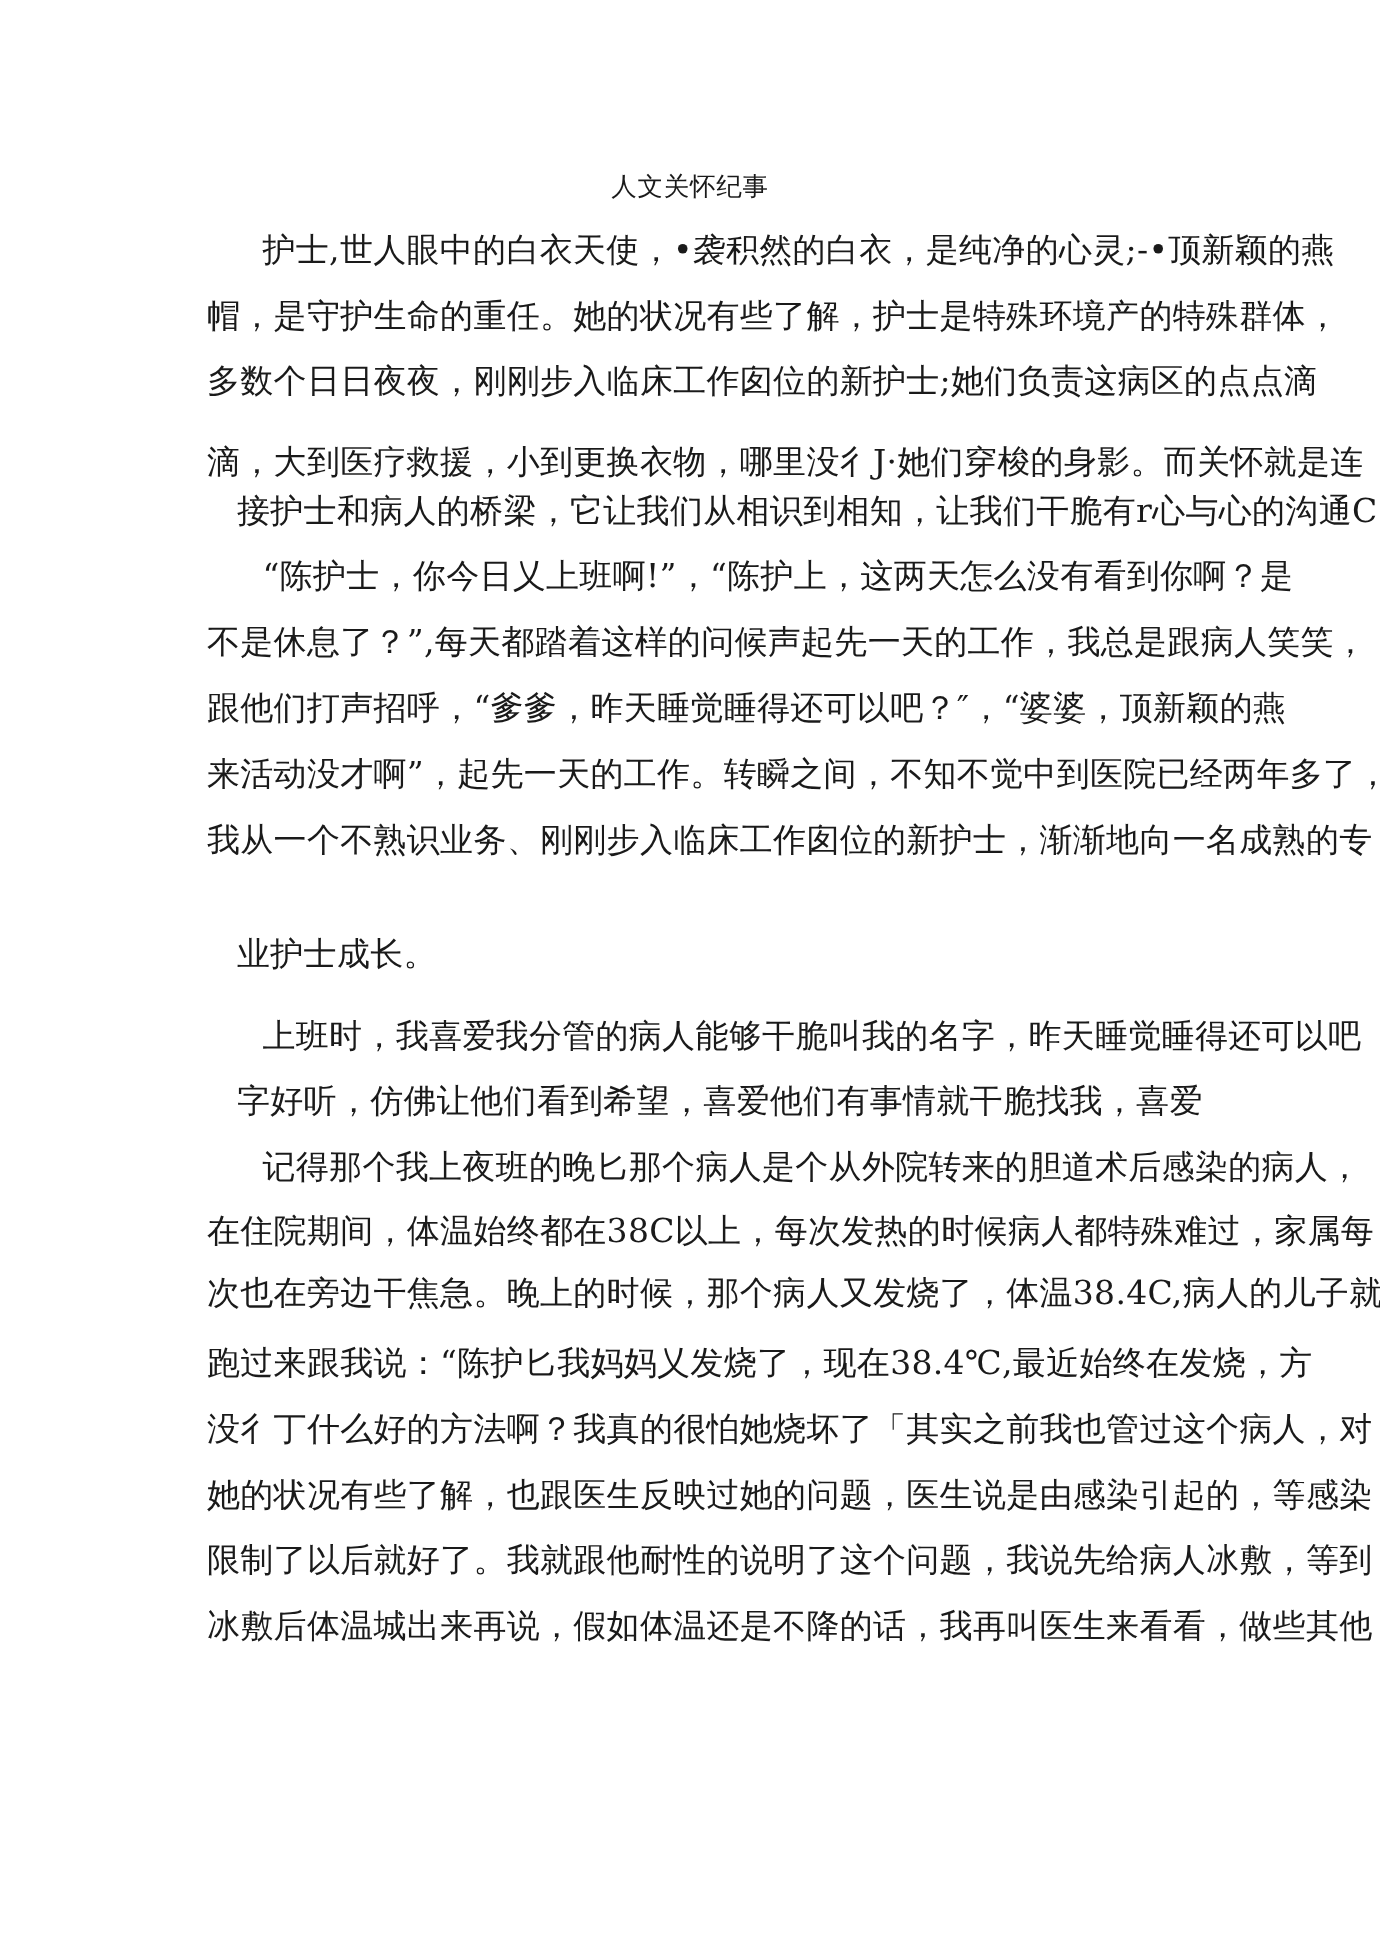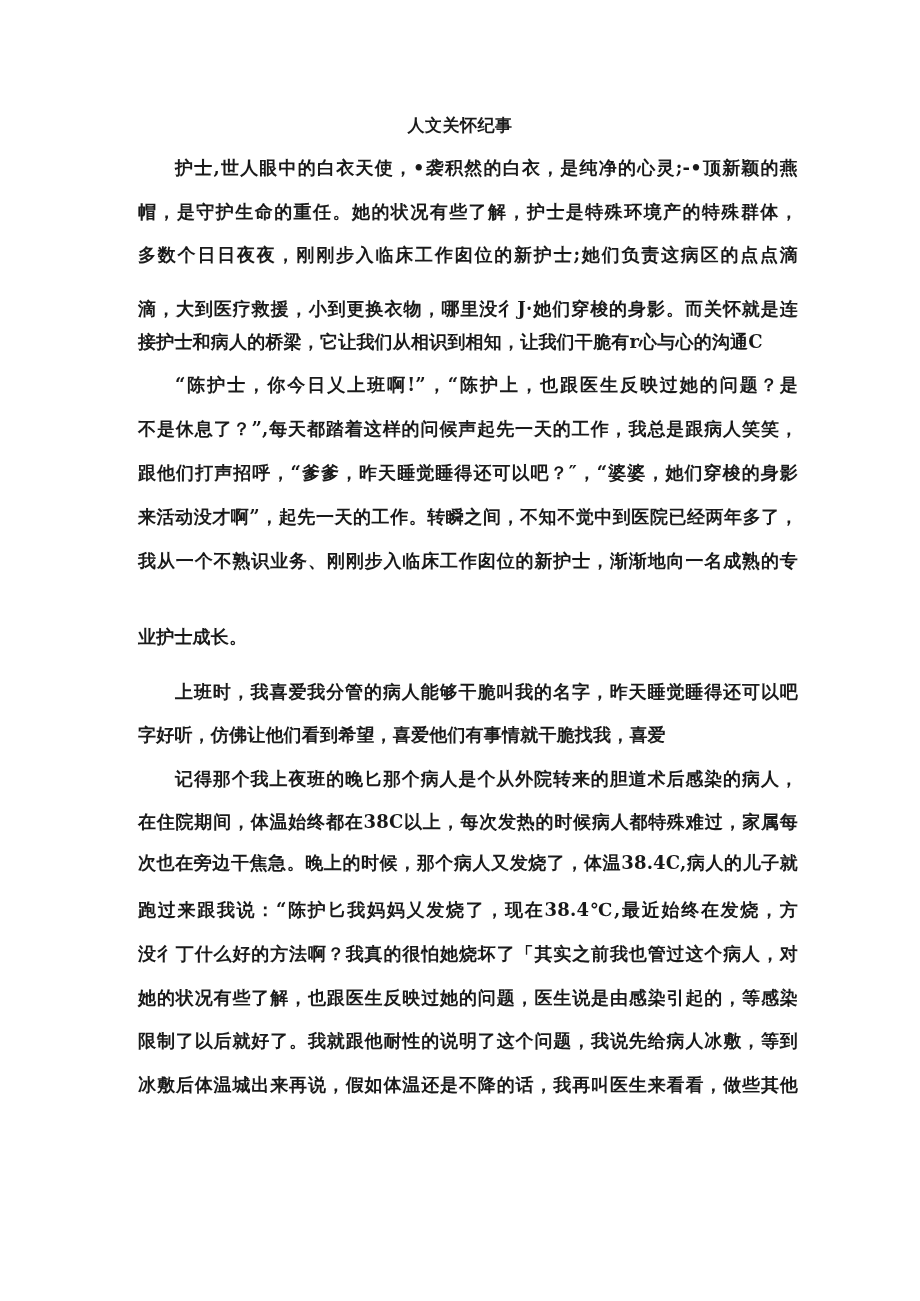--- a/index.html
+++ b/index.html
@@ -1,43 +1,43 @@
 <!DOCTYPE html>
 <html><head>
 <meta charset="utf-8">
 <style>
   html, body { margin:0; padding:0; background:#ffffff; }
   body { width:920px; height:1301px; position:relative; overflow:hidden;
          font-family: "DejaVu Serif", "Liberation Serif", serif; color:#1a1a1a; }
-  .page { position:absolute; left:0; top:0; width:824px; height:1301px;font-weight:bold; }
+  .page { position:absolute; left:0; top:0; width:824px; height:1301px; }
   .title { position:absolute; left:0; width:920px; top:113px; text-align:center;
            font-size:17px; line-height:24px; letter-spacing:0.5px; }
-  .line { position:absolute; left:138px; width:660px; font-size:18px; line-height:24px;
+  .line { position:absolute; left:138px; width:660px; font-size:22px; line-height:24px;
           white-space:nowrap; text-align:justify; text-align-last:justify; letter-spacing:0.2px; }
   .line.indent { left:175px; width:623px; }
-  .line.last { text-align-last:left; }
+  .line.last { text-align-last:left;margin-left:20px; }
 </style>
 </head>
 <body>
 
 <div class="page">
   <div class="title">人文关怀纪事</div>
 
   <div>
     <div class="line indent" style="top:156px">护士,世人眼中的白衣天使，•袭积然的白衣，是纯净的心灵;-•顶新颖的燕</div>
     <div class="line" style="top:200px">帽，是守护生命的重任。她的状况有些了解，护士是特殊环境产的特殊群体，</div>
     <div class="line" style="top:243px">多数个日日夜夜，刚刚步入临床工作囱位的新护士;她们负责这病区的点点滴</div>
     <div class="line" style="top:297px">滴，大到医疗救援，小到更换衣物，哪里没彳J·她们穿梭的身影。而关怀就是连</div>
     <div class="line last" style="top:330px">接护士和病人的桥梁，它让我们从相识到相知，让我们干脆有r心与心的沟通C</div>
   </div>
 
   <div>
-    <div class="line indent" style="top:373px">“陈护士，你今日乂上班啊!”，“陈护上，也跟医生反映过她的问题？是</div>
+    <div class="line indent" style="top:373px">“陈护士，你今日乂上班啊!”，“陈护上，这两天怎么没有看到你啊？是</div>
     <div class="line" style="top:417px">不是休息了？”,每天都踏着这样的问候声起先一天的工作，我总是跟病人笑笑，</div>
-    <div class="line" style="top:461px">跟他们打声招呼，“爹爹，昨天睡觉睡得还可以吧？″，“婆婆，她们穿梭的身影</div>
+    <div class="line" style="top:461px">跟他们打声招呼，“爹爹，昨天睡觉睡得还可以吧？″，“婆婆，顶新颖的燕</div>
     <div class="line" style="top:505px">来活动没才啊”，起先一天的工作。转瞬之间，不知不觉中到医院已经两年多了，</div>
     <div class="line" style="top:549px">我从一个不熟识业务、刚刚步入临床工作囱位的新护士，渐渐地向一名成熟的专</div>
     <div class="line last" style="top:625px">业护士成长。</div>
   </div>
 
   <div>
     <div class="line indent" style="top:680px">上班时，我喜爱我分管的病人能够干脆叫我的名字，昨天睡觉睡得还可以吧</div>
     <div class="line last" style="top:723px">字好听，仿佛让他们看到希望，喜爱他们有事情就干脆找我，喜爱</div>
   </div>
 

